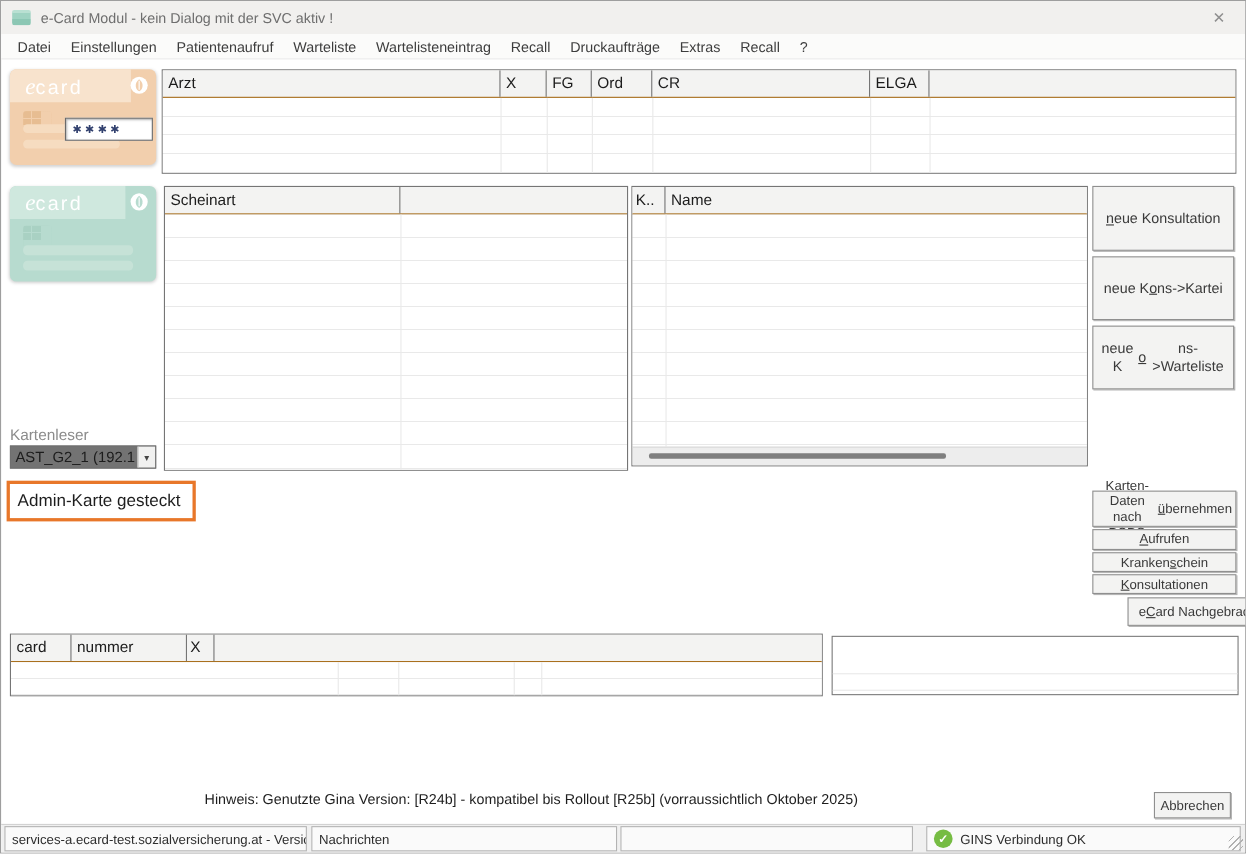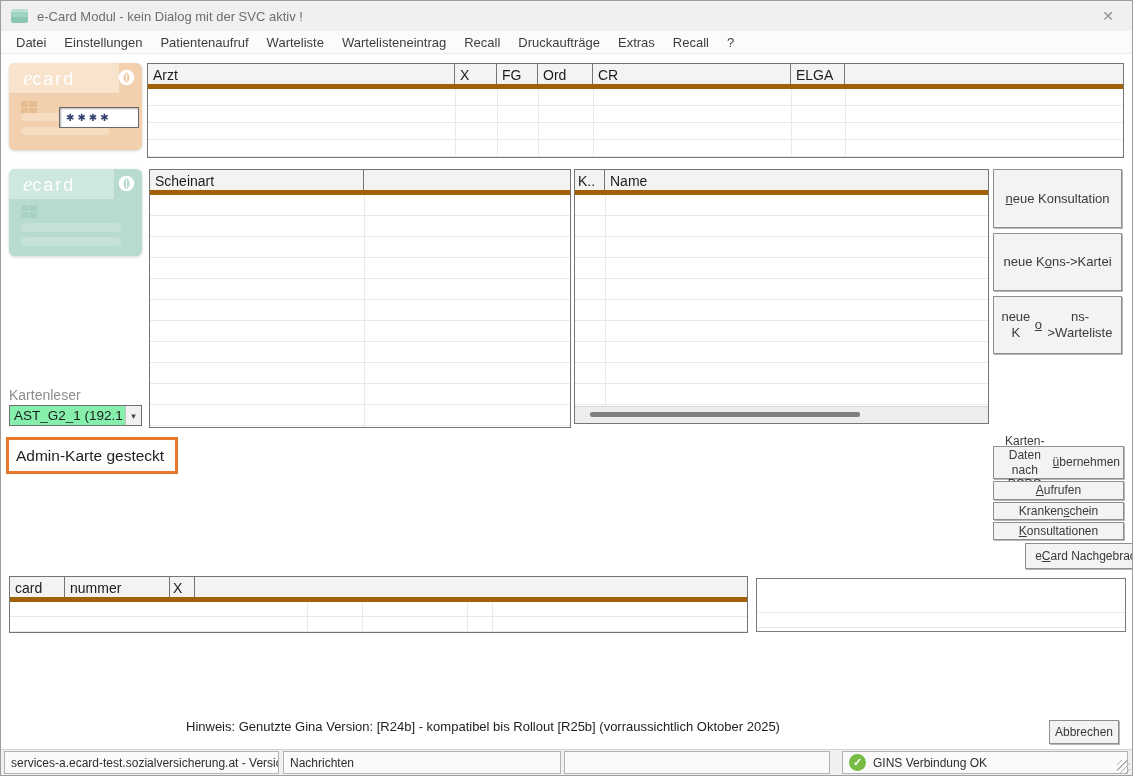--- a/index.html
+++ b/index.html
@@ -10,21 +10,21 @@
   .titlebar{position:absolute;left:0;top:0;right:0;height:30px;background:#f1f0ee;display:flex;align-items:center}
   .appicon{width:17px;height:14px;margin-left:10px;border-radius:2px;background:#9fd3c2;
            background-image:linear-gradient(#b9e0d2 3px,transparent 3px),linear-gradient(transparent 8px,#8cc7b4 8px)}
   .title{margin-left:9px;font-size:13px;color:#6e6e6e;white-space:nowrap}
   .closex{margin-left:auto;margin-right:14px;font-size:14px;color:#8f8f8f;line-height:30px;padding:0 4px}
   .menubar{position:absolute;left:0;top:30px;right:0;height:23px;background:#fbfbfa;border-bottom:1px solid #ececec;
            display:flex;align-items:center;padding-left:6px;box-sizing:border-box}
   .mi{padding:2px 9px;font-size:13px;color:#3d3d3d;white-space:nowrap}
   
   .tbl{position:absolute;background:#fff;border:1px solid #757575}
-  .thead{display:flex;background:#f3f3f2;border-bottom:5px solid #a16207;height:25px;box-sizing:border-box}
+  .thead{display:flex;background:#f3f3f2;border-bottom:1px solid #a16207;height:25px;box-sizing:border-box}
   .th{box-sizing:border-box;border-right:1px solid #757575;padding:3px 5px;font-size:14px;color:#1c1c1c;
       white-space:nowrap;overflow:hidden;flex:none}
   .th:last-child{border-right:none}
   .tbody{position:relative}
   .vl{position:absolute;top:0;bottom:0;width:1px;background:#e9e9e9}
   .hl{position:absolute;left:0;right:0;height:1px;background:#e9e9e9}
   .rows17{background:repeating-linear-gradient(to bottom,#fff 0 16px,#e9e9e9 16px 17px)}
   .rows21{background:repeating-linear-gradient(to bottom,#fff 0 20px,#e9e9e9 20px 21px)}
   .rows15{background:repeating-linear-gradient(to bottom,#fff 0 14px,#e9e9e9 14px 15px)}
   .rows16{background:repeating-linear-gradient(to bottom,#fff 0 15px,#e9e9e9 15px 16px)}
@@ -40,21 +40,21 @@
   .band{position:absolute;left:0;top:0;height:30px;border-radius:6px 0 0 0;display:flex;align-items:center}
   .brand{margin-left:14px;font-size:18px;color:#fff;letter-spacing:2px;line-height:30px;white-space:nowrap}
   .brand .be{font-family:"Liberation Serif",serif;font-style:italic;font-size:21px;letter-spacing:0}
   .chip{position:absolute;left:12px;width:26px;height:20px;border-radius:3px}
   .bar{position:absolute;border-radius:4px}
   .pin{position:absolute;background:#fff;border:1px solid #6a6a6a;box-shadow:inset 1px 1px 2px rgba(0,0,0,.3);
        display:flex;align-items:center;padding-left:6px;font-size:10px;letter-spacing:3px;color:#31406e;box-sizing:border-box}
   .svlogo{position:absolute;right:7px;top:6px}
   
   .lbl{position:absolute;font-size:14px;color:#8c8c8c}
-  .combo{position:absolute;background:#86efac;border:1px solid #6f6f6f;display:flex;align-items:center;box-sizing:border-box}
+  .combo{position:absolute;background:#737373;border:1px solid #6f6f6f;display:flex;align-items:center;box-sizing:border-box}
   .combo .cv{flex:1;font-size:13.5px;color:#1c1c1c;padding-left:4px;white-space:nowrap;overflow:hidden}
   .combo .ca{width:15px;align-self:stretch;background:#f1f1f0;border-left:1px solid #c2c2c2;display:flex;
              align-items:center;justify-content:center;font-size:9px;color:#444}
   .adminbox{position:absolute;border:3px solid #e8772a;background:#fff;display:flex;align-items:center;
             padding-left:7px;font-size:15.5px;color:#1e1e1e;box-sizing:border-box;white-space:nowrap}
   .hinweis{position:absolute;font-size:13px;color:#1e1e1e;white-space:nowrap}
   
   .sp{position:absolute;top:750px;height:23px;background:#fafafa;border:1px solid #b3b3b3;display:flex;
       align-items:center;padding:0 6px;font-size:12px;color:#2e2e2e;box-sizing:border-box;white-space:nowrap;overflow:hidden}
   .gchk{flex:none;width:17px;height:17px;border-radius:50%;background:#76bc43;color:#fff;font-size:11px;

